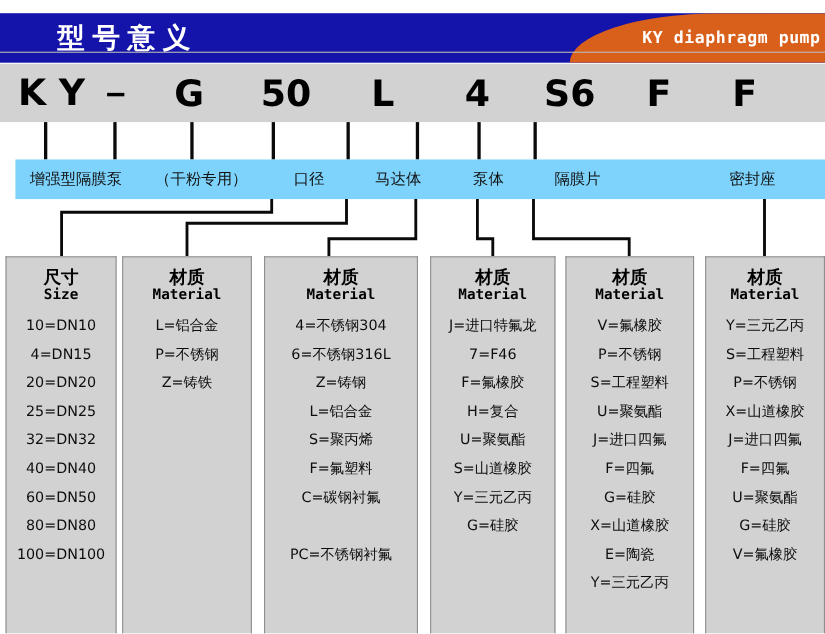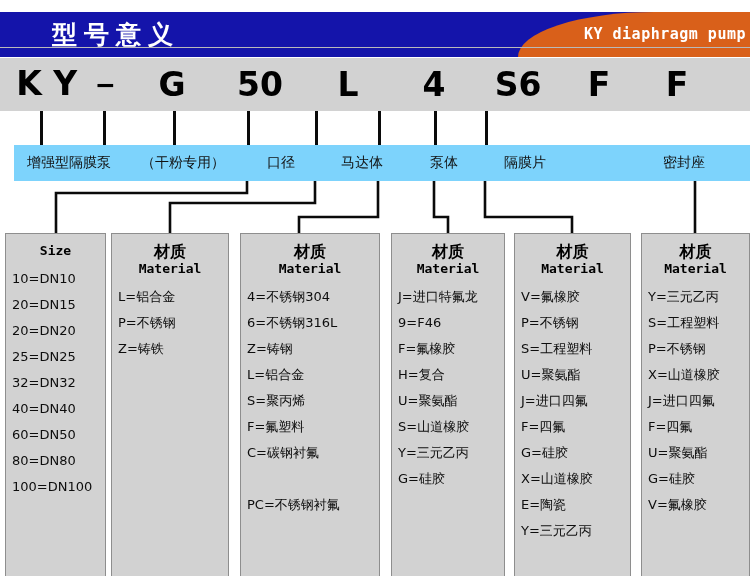--- a/index.html
+++ b/index.html
@@ -111,21 +111,21 @@
     font-family: "DejaVu Sans Mono", "Liberation Mono", monospace;
     line-height: 1.3;
   }
   .mat-list {
     margin-top: 12px;
     padding: 0 6px;
   }
   .mat-item {
     font-size: 13px;
     color: #0d0d0d;
-    text-align: left;
+    text-align: center;
     line-height: 1.0;
     margin-bottom: 13px;
     white-space: nowrap;
     font-family: "DejaVu Sans", "Liberation Sans", sans-serif;
   }
   .mat-item.spacer { visibility: hidden; }
 </style>
 </head>
 <body>
 
@@ -173,25 +173,26 @@
     <path d="M 315 0 L 315 22 L 170 22 L 170 52" fill="none" stroke="#0a0a0a" stroke-width="2.6"></path>
     <path d="M 378 0 L 378 36 L 299 36 L 299 52" fill="none" stroke="#0a0a0a" stroke-width="2.6"></path>
     <path d="M 434 0 L 434 36 L 448 36 L 448 52" fill="none" stroke="#0a0a0a" stroke-width="2.6"></path>
     <path d="M 485 0 L 485 36 L 572 36 L 572 52" fill="none" stroke="#0a0a0a" stroke-width="2.6"></path>
     <path d="M 695 0 L 695 52" fill="none" stroke="#0a0a0a" stroke-width="2.6"></path>
   </svg>
 
 <div id="columns-layer">
     <div class="mat-col" style="left: 5px; width: 101px;">
       <div class="mat-head">
+        <div class="mat-head-cn">尺寸</div>
         <div class="mat-head-en">Size</div>
       </div>
       <div class="mat-list">
         <div class="mat-item">10=DN10</div>
-        <div class="mat-item">20=DN15</div>
+        <div class="mat-item">4=DN15</div>
         <div class="mat-item">20=DN20</div>
         <div class="mat-item">25=DN25</div>
         <div class="mat-item">32=DN32</div>
         <div class="mat-item">40=DN40</div>
         <div class="mat-item">60=DN50</div>
         <div class="mat-item">80=DN80</div>
         <div class="mat-item">100=DN100</div>
       </div>
     </div>
     <div class="mat-col" style="left: 111px; width: 118px;">
@@ -222,21 +223,21 @@
         <div class="mat-item">PC=不锈钢衬氟</div>
       </div>
     </div>
     <div class="mat-col" style="left: 391px; width: 114px;">
       <div class="mat-head">
         <div class="mat-head-cn">材质</div>
         <div class="mat-head-en">Material</div>
       </div>
       <div class="mat-list">
         <div class="mat-item">J=进口特氟龙</div>
-        <div class="mat-item">9=F46</div>
+        <div class="mat-item">7=F46</div>
         <div class="mat-item">F=氟橡胶</div>
         <div class="mat-item">H=复合</div>
         <div class="mat-item">U=聚氨酯</div>
         <div class="mat-item">S=山道橡胶</div>
         <div class="mat-item">Y=三元乙丙</div>
         <div class="mat-item">G=硅胶</div>
       </div>
     </div>
     <div class="mat-col" style="left: 514px; width: 117px;">
       <div class="mat-head">

